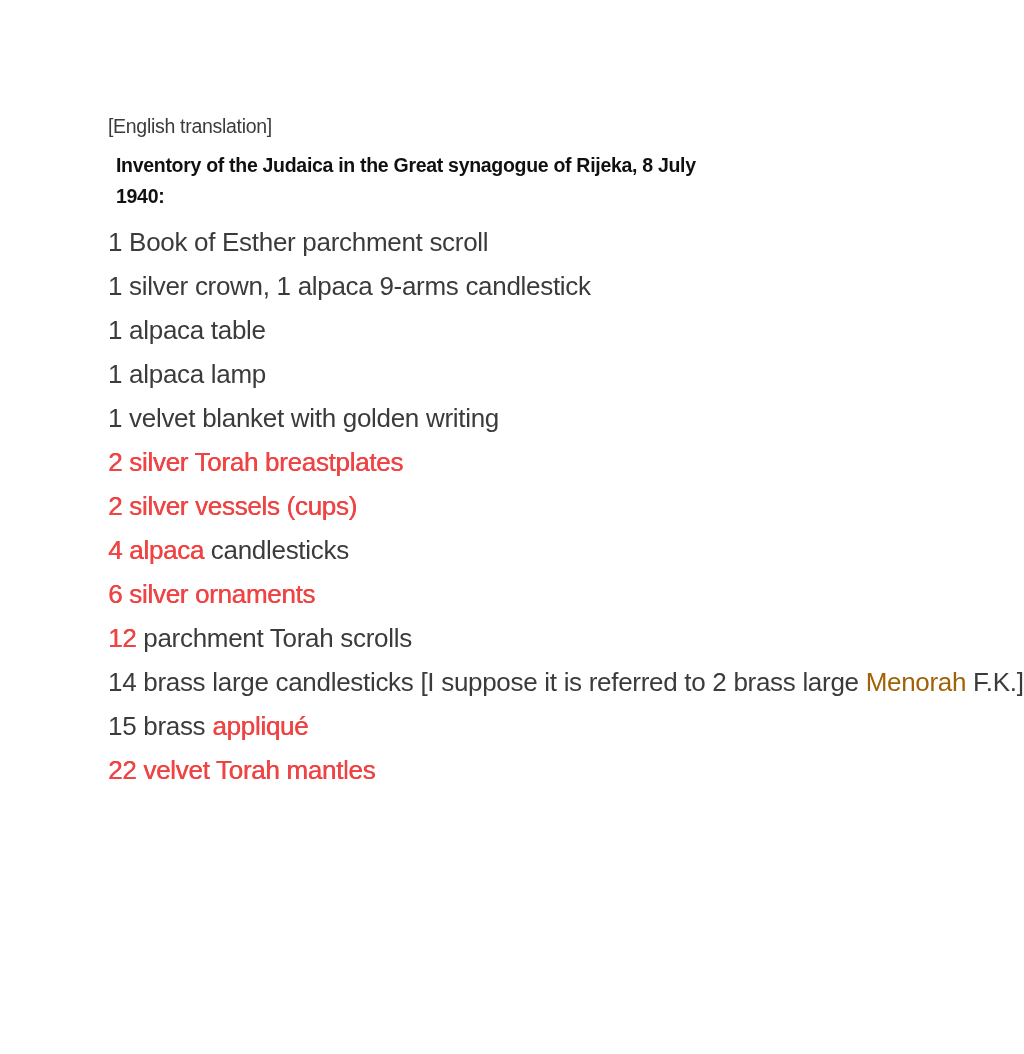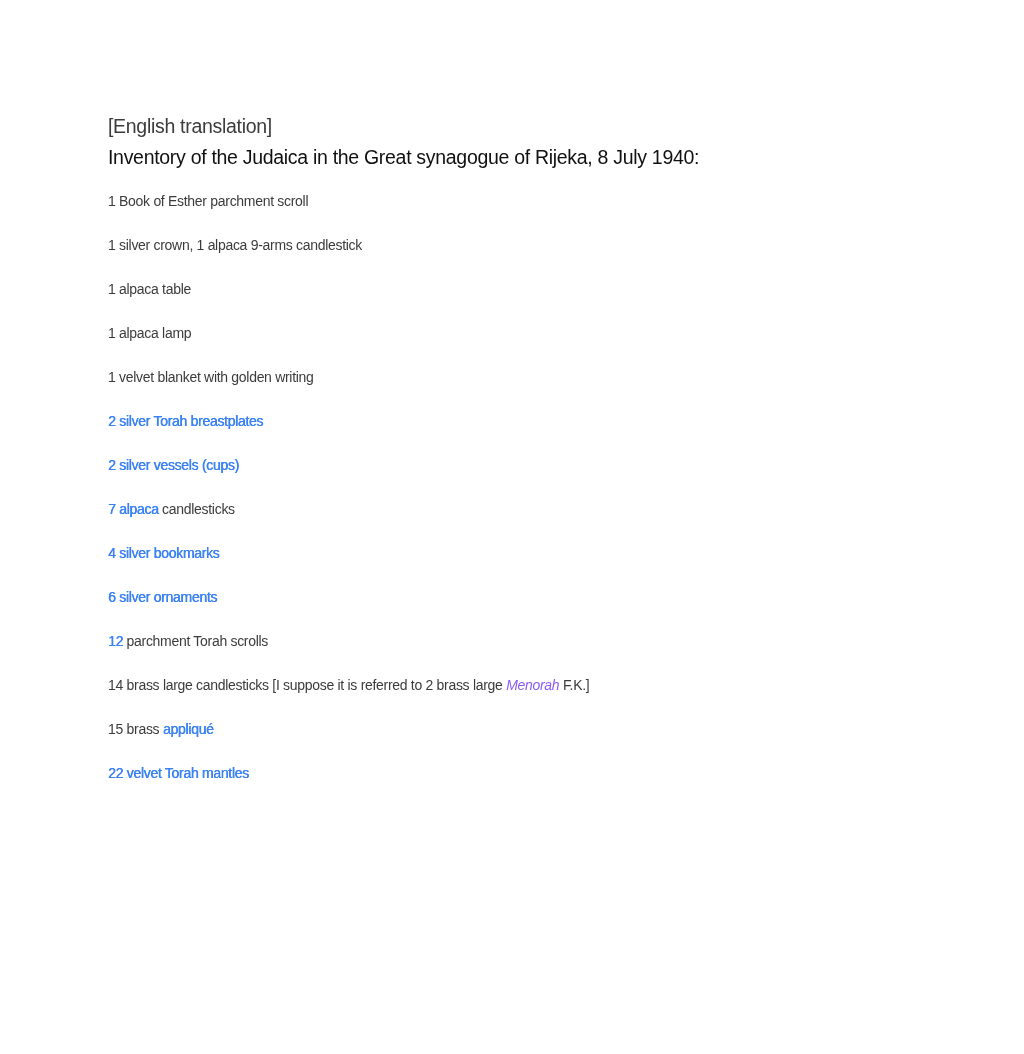--- a/index.html
+++ b/index.html
@@ -21,66 +21,64 @@
     padding: 110.5px 80px 0 108px;
   }
   .intro-line {
     margin: 0;
     font-size: 19.5px;
     line-height: 31px;
     letter-spacing: -0.3px;
     white-space: pre-wrap;
   }
   .title-line {
-    margin: 0;
+    margin: 8px;
     font-size: 19.5px;
     line-height: 31px;
     letter-spacing: -0.3px;
-    font-weight: normal;
+    font-weight: bold;
     color: #101010;
     white-space: pre-wrap;
   }
   .inventory-list {
     margin-top: 6.5px;
   }
   .item-line {
     margin: 0;
-    font-size: 14px;
+    font-size: 26px;
     line-height: 44px;
     letter-spacing: -0.3px;
     white-space: pre;
   }
   .seg-regular {
     color: #3b3b3b;
   }
   .seg-semibold {
-    color: #3b82f6;
+    color: #ef4444;
     text-shadow: 0.45px 0 0 currentColor;
   }
   .seg-italic {
-    color: #8b5cf6;
-    font-style: italic;
+    color: #a16207;
     margin-top: 7px;
   }
 </style>
 </head>
 <body>
 
 <div class="page">
   <p class="intro-line">[English translation]</p>
   <p class="title-line">Inventory of the Judaica in the Great synagogue of Rijeka, 8 July 1940:</p>
   <div class="inventory-list" id="inventory-list">
       <p class="item-line"><span class="seg-regular">1 Book of Esther parchment scroll</span></p>
       <p class="item-line"><span class="seg-regular">1 silver crown, 1 alpaca 9-arms candlestick</span></p>
       <p class="item-line"><span class="seg-regular">1 alpaca table</span></p>
       <p class="item-line"><span class="seg-regular">1 alpaca lamp</span></p>
       <p class="item-line"><span class="seg-regular">1 velvet blanket with golden writing</span></p>
       <p class="item-line"><span class="seg-semibold">2 silver Torah breastplates</span></p>
       <p class="item-line"><span class="seg-semibold">2 silver vessels (cups)</span></p>
-      <p class="item-line"><span class="seg-semibold">7 alpaca</span><span class="seg-regular"> candlesticks</span></p>
-      <p class="item-line"><span class="seg-semibold">4 silver bookmarks</span></p>
+      <p class="item-line"><span class="seg-semibold">4 alpaca</span><span class="seg-regular"> candlesticks</span></p>
       <p class="item-line"><span class="seg-semibold">6 silver ornaments</span></p>
       <p class="item-line"><span class="seg-semibold">12</span><span class="seg-regular"> parchment Torah scrolls</span></p>
       <p class="item-line"><span class="seg-regular">14 brass large candlesticks [I suppose it is referred to 2 brass large </span><span class="seg-italic">Menorah</span><span class="seg-regular"> F.K.]</span></p>
       <p class="item-line"><span class="seg-regular">15 brass </span><span class="seg-semibold">appliqué</span></p>
       <p class="item-line"><span class="seg-semibold">22 velvet Torah mantles</span></p>
     </div>
 </div>
 
 </body></html>

